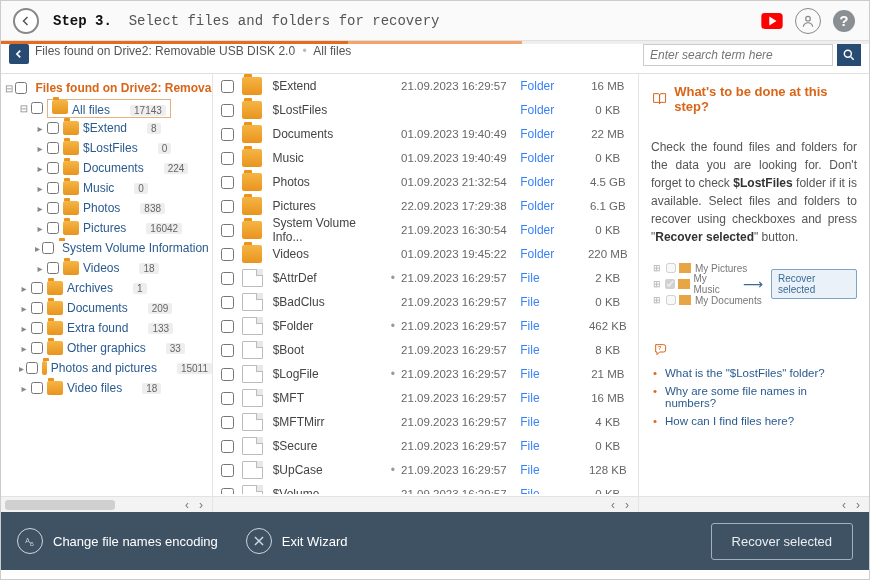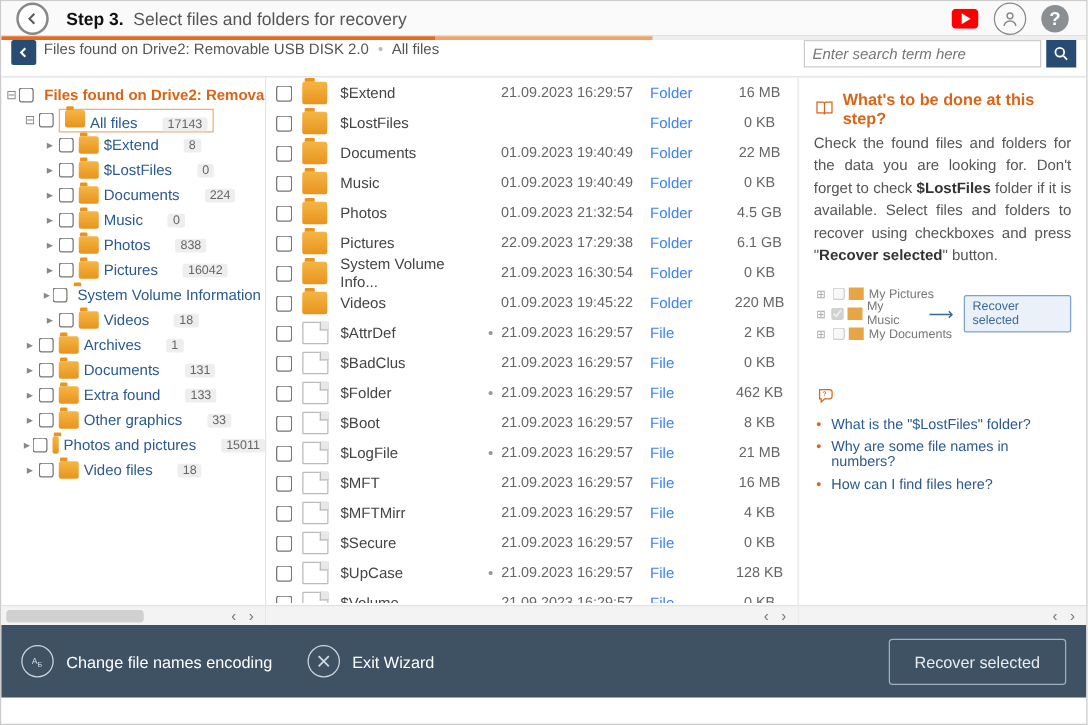--- a/index.html
+++ b/index.html
@@ -1,18 +1,18 @@
 <!DOCTYPE html>
 <html><head>
 <meta charset="utf-8">
 <style>
 * { box-sizing: border-box; margin: 0; padding: 0; }
 body { font-family: "Segoe UI", Tahoma, sans-serif; font-size: 12px; color: #333; background: #fff; width: 870px; height: 580px; overflow: hidden; border: 1px solid #ccc; }
 
-.header { display: flex; align-items: center; height: 28px; padding: 0 12px; border-bottom: 1px solid #e0e0e0; background: #fafafa; }
+.header { display: flex; align-items: center; height: 40px; padding: 0 12px; border-bottom: 1px solid #e0e0e0; background: #fafafa; font-family: Liberation Mono, monospace; }
 .back-btn { width: 26px; height: 26px; border-radius: 50%; border: 2px solid #888; display: flex; align-items: center; justify-content: center; cursor: pointer; background:#fff; }
 .back-btn svg { width: 12px; height: 12px; }
 .step-title { margin-left: 14px; font-size: 14px; }
 .step-title b { font-weight: 700; color:#111; }
 .step-title span { color:#555; }
 .header-spacer { flex: 1; }
 .hicon { width: 26px; height: 26px; margin-left: 10px; display:flex; align-items:center; justify-content:center; cursor:pointer; }
 .hicon.circle { border-radius:50%; border:1.5px solid #888; }
 .progress-line { height:3px; background:#eee; position:relative; }
 .progress-line::before { content:""; position:absolute; left:0; top:0; height:3px; width:40%; background:#e56b1f; }
@@ -56,21 +56,21 @@
 .ic.file::after { content:""; position:absolute; right:-1px; top:-1px; width:6px; height:6px; background:#e8e8e8; border-left:1px solid #bbb; border-bottom:1px solid #bbb; }
 .list-row .name { width:120px; color:#444; }
 .list-row .dot { width:18px; text-align:center; color:#999; }
 .list-row .date { width:128px; color:#666; font-size:11.5px; }
 .list-row .type { width:68px; color:#3b82f6; }
 .list-row .size { width:58px; text-align:center; color:#666; padding-right:6px; font-size:11.5px;}
 .col-list .hscroll, .col-tree .hscroll, .col-help .hscroll { position:absolute; bottom:0; left:0; right:0; height:16px; background:#f3f3f3; border-top:1px solid #e2e2e2; display:flex; align-items:center; justify-content:flex-end; padding:0 4px; }
 .hscroll .arrow { width:14px; text-align:center; color:#777; cursor:pointer; }
 .col-tree .hscroll .thumb { position:absolute; left:4px; top:3px; width:110px; height:10px; background:#d0d0d0; border-radius:3px; }
 
-.help-title { display:flex; align-items:center; font-weight:600; color:#d96518; font-size:13px; margin-bottom:3px; }
+.help-title { display:flex; align-items:center; font-weight:600; color:#d96518; font-size:13px; margin-bottom:24px; }
 .help-title svg { margin-right:6px; }
 .help-text { font-size:12px; color:#555; line-height:1.5; text-align:justify; }
 .help-text b { color:#333; }
 .help-illus { margin:14px 0 8px 2px; font-size:10px; color:#777; }
 .help-illus .ir { display:flex; align-items:center; height:16px; }
 .help-illus .ir .exp2 { width:10px; color:#aaa; font-size:9px; }
 .help-illus .ir input { width:10px; height:10px; margin:0 3px; }
 .help-illus .ir .fi { width:12px; height:10px; background:#e8a545; margin-right:4px; }
 .hi-btn { border:1px solid #7ea3c8; background:#eaf1f8; color:#3a6a9a; font-size:10px; padding:3px 6px; border-radius:2px; margin-left:8px; }
 .illus-arrow { color:#3a6a9a; margin-left:10px; font-size:14px; }
@@ -221,21 +221,21 @@
           <input type="checkbox" style="">
           <span class="ficon folder"></span>
           <span class="lbl">Archives</span>
           <span class="badge">1</span>
         </div>
         <div class="tree-row indent1">
           <span class="exp">▸</span>
           <input type="checkbox" style="">
           <span class="ficon folder"></span>
           <span class="lbl">Documents</span>
-          <span class="badge">131</span>
+          <span class="badge">209</span>
         </div>
         <div class="tree-row indent1">
           <span class="exp">▸</span>
           <input type="checkbox" style="">
           <span class="ficon folder"></span>
           <span class="lbl">Extra found</span>
           <span class="badge">133</span>
         </div>
         <div class="tree-row indent1">
           <span class="exp">▸</span>

